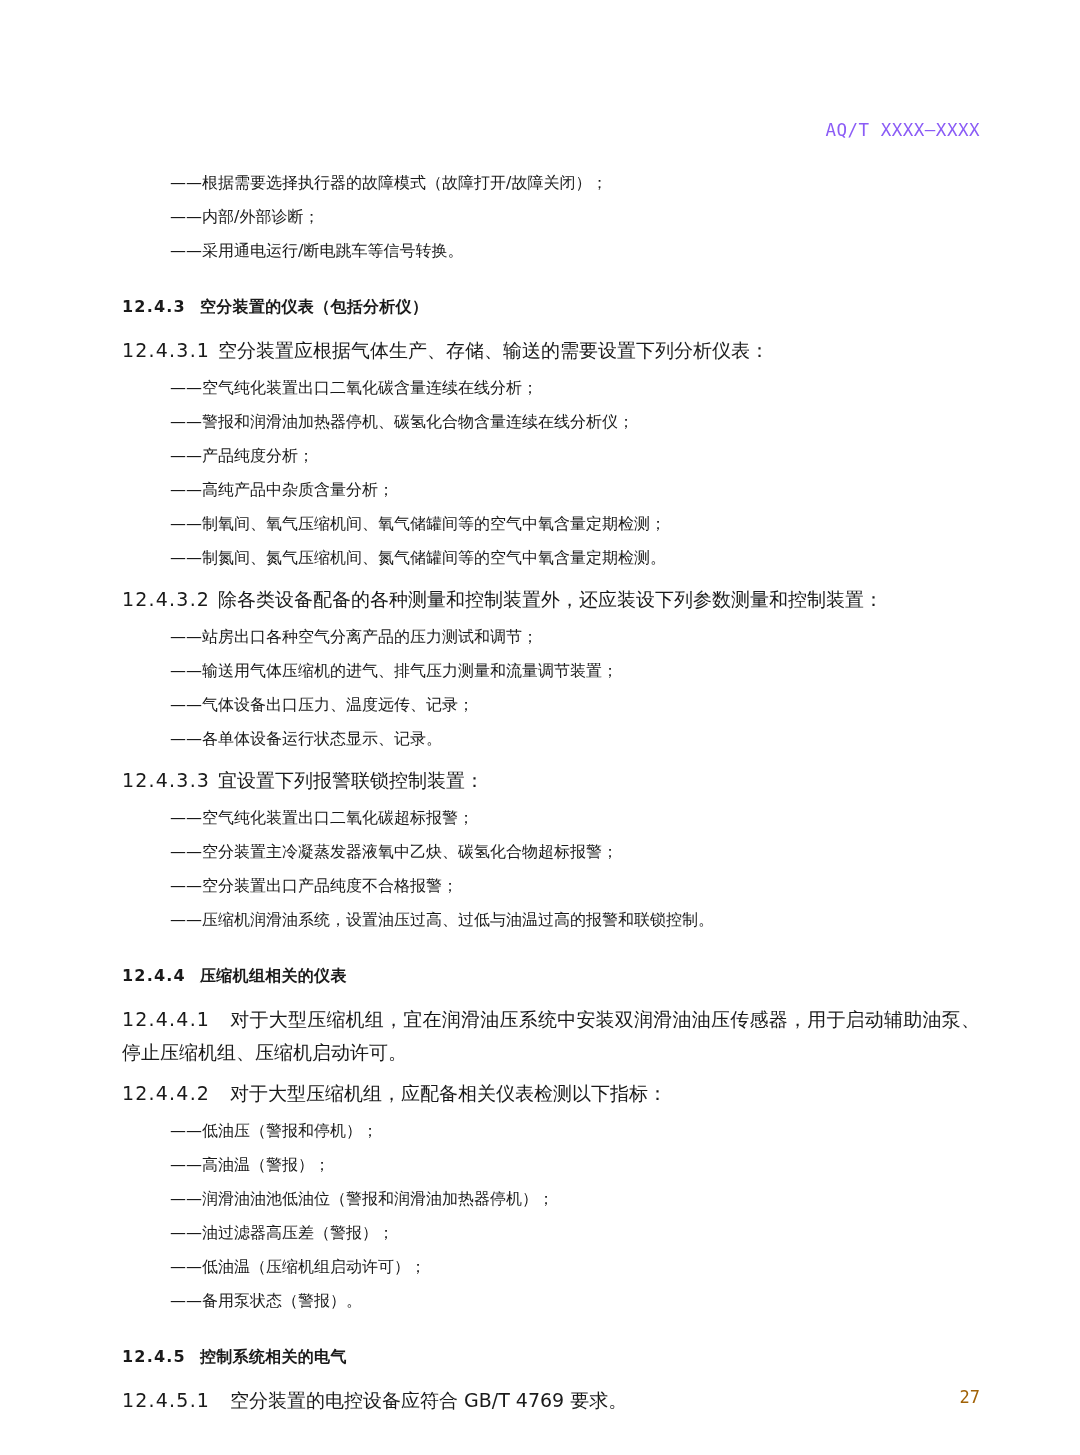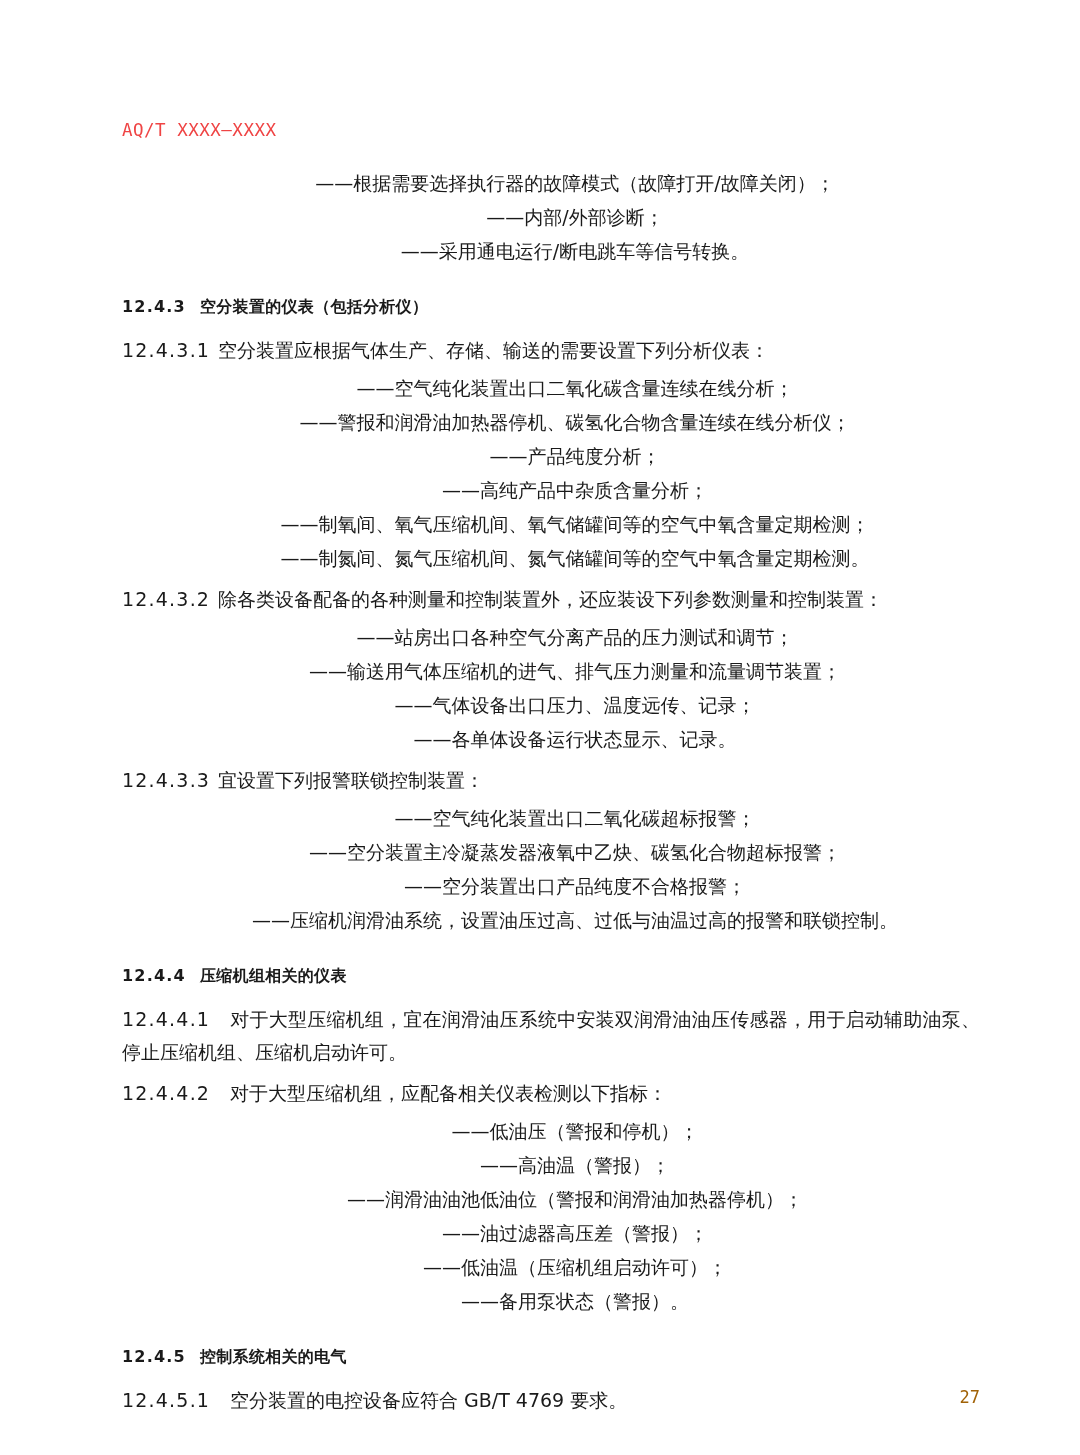--- a/index.html
+++ b/index.html
@@ -20,33 +20,33 @@
     box-sizing: border-box;
     overflow: hidden;
   }
   .content {
     position: absolute;
     left: 122px;
     top: 120px;
     width: 858px;
   }
   .header {
+    text-align: right;
     font-family: "DejaVu Sans Mono", "Liberation Mono", monospace;
     font-size: 17.5px;
     letter-spacing: 0.5px;
-    color: #ef4444;
+    color: #8b5cf6;
     margin-bottom: 26px;
   }
   .dash-item {
-    font-size: 19px;
+    font-size: 16px;
     line-height: 34px;
     padding-left: 48px;
     text-indent: -0px;
     white-space: nowrap;
-    text-align: center;
   }
   .clause-head {
     font-size: 16px;
     font-weight: bold;
     line-height: 34px;
     margin-top: 22px;
     margin-bottom: 10px;
     letter-spacing: 0.3px;
   }
   .clause-head .num {

